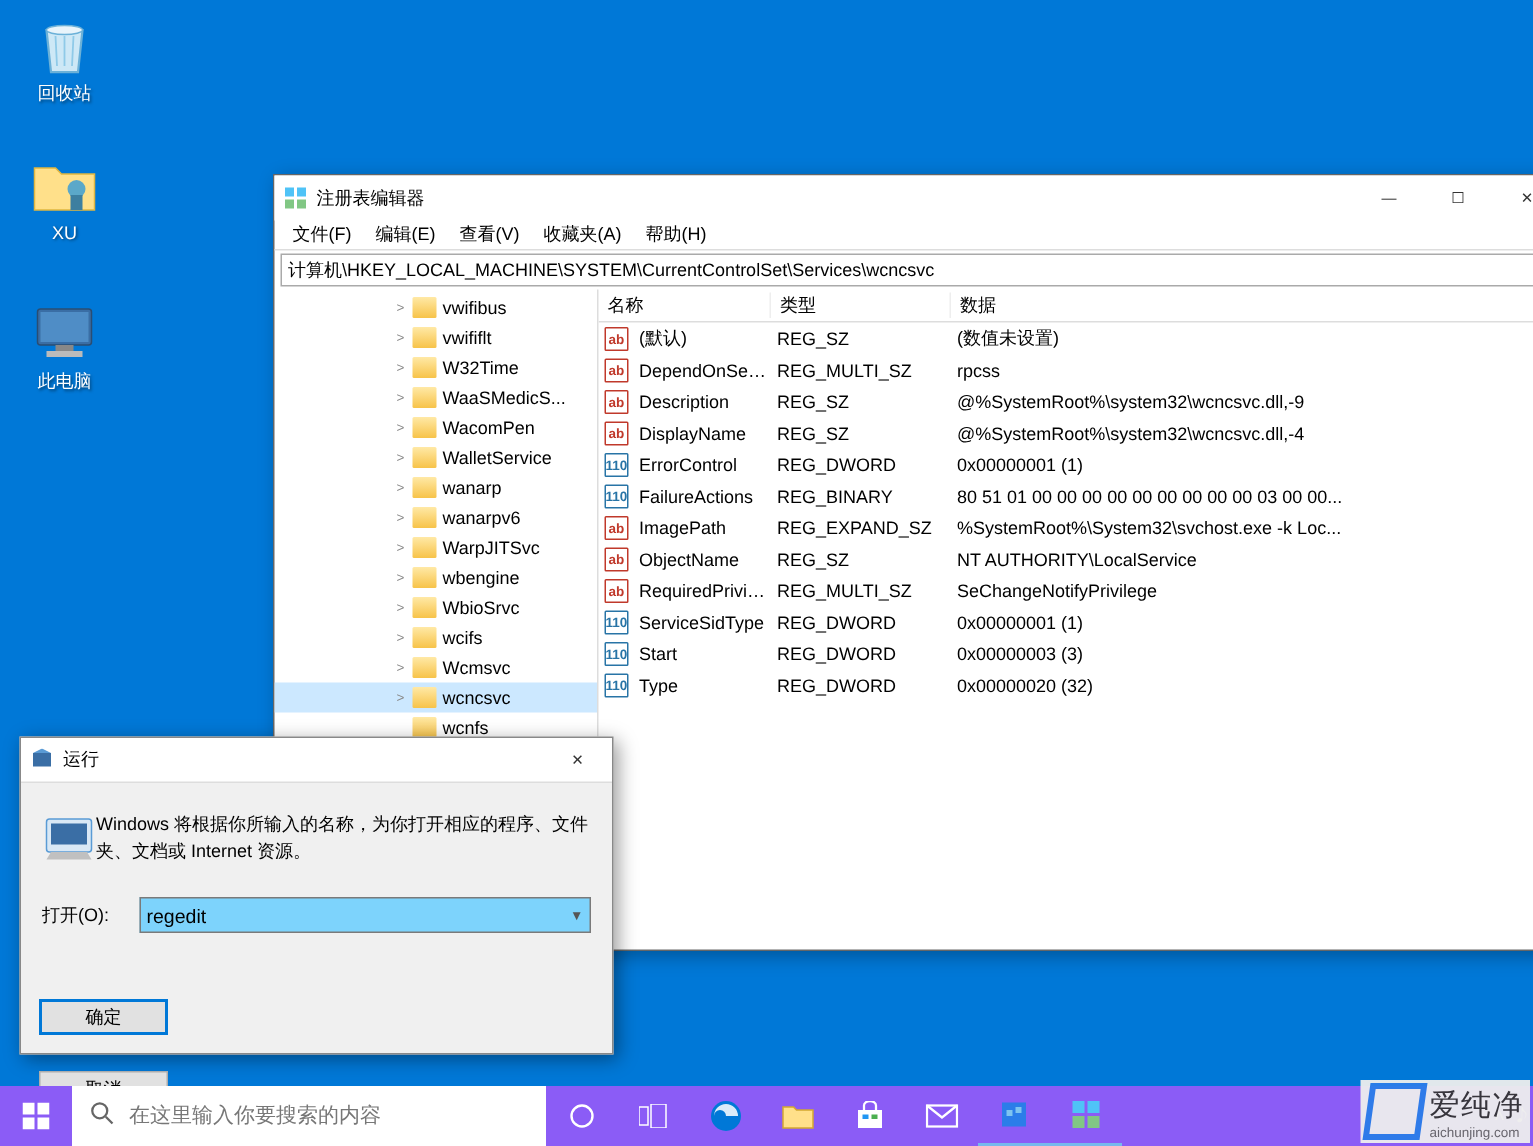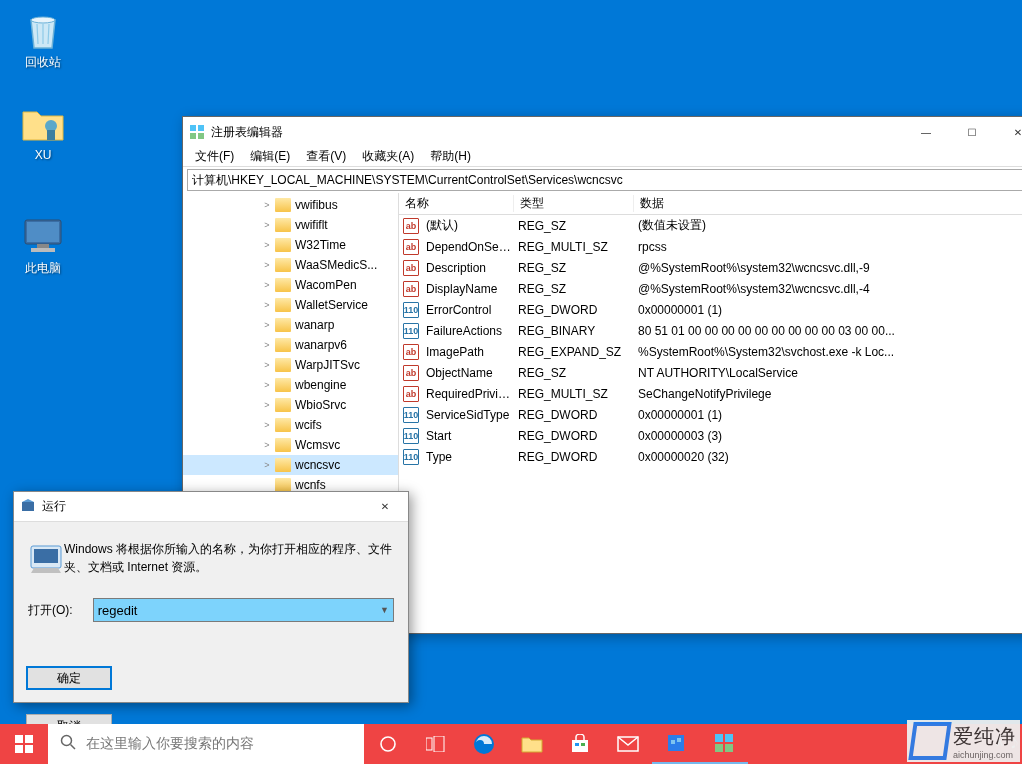--- a/index.html
+++ b/index.html
@@ -49,21 +49,21 @@
   .run-msg .msg-text { font-size: 12px; line-height: 1.5; }
   .run-open-row { display: flex; align-items: center; gap: 20px; }
   .run-open-row label { font-size: 12px; }
   .run-open-row .combo { flex: 1; height: 24px; border: 1px solid #7a7a7a; background: #7dd3fc; font-size: 13px; padding: 0 22px 0 4px; position: relative; display: flex; align-items: center; }
   .combo .chev { position: absolute; right: 4px; font-size: 9px; color: #555; }
   .run-buttons { display: flex; gap: 24px; justify-content: flex-end; padding: 0 12px 14px; margin-top: 26px; flex-direction: column; }
   .run-buttons button { width: 86px; height: 24px; font-size: 12px; background: #e1e1e1; border: 1px solid #adadad; }
   .run-buttons button.default { border: 2px solid #0078d7; }
   
   
-  .taskbar { position: absolute; bottom: 0; left: 0; right: 0; height: 40px; background: #ef4444; display: flex; align-items: center; color: #fff; }
+  .taskbar { position: absolute; bottom: 0; left: 0; right: 0; height: 40px; background: #8b5cf6; display: flex; align-items: center; color: #fff; }
   .start-btn { width: 48px; height: 100%; display: flex; align-items: center; justify-content: center; }
   .search-box { width: 316px; height: 100%; background: #fff; display: flex; align-items: center; padding: 0 12px; gap: 10px; color: #777; }
   .search-box .search-icon { font-size: 16px; }
   .search-box .search-text { font-size: 14px; }
   .task-icons { display: flex; height: 100%; }
   .task-icon { width: 48px; height: 100%; display: flex; align-items: center; justify-content: center; font-size: 18px; }
   .task-icon.active { border-bottom: 2px solid #76b9ed; }
   .tray { margin-left: auto; display: flex; align-items: center; height: 100%; gap: 8px; padding-right: 4px; font-size: 12px; }
   
   
@@ -88,21 +88,21 @@
 <div class="desktop-icon" style="left:8px;top:102px">
   <div class="icon-img">
     <svg width="44" height="40" viewBox="0 0 44 40">
         <path d="M2 8 L16 8 L20 12 L42 12 L42 36 L2 36 Z" fill="#ffe08a" stroke="#e0b740"></path>
         <circle cx="30" cy="22" r="6" fill="#5ba8c9"></circle>
         <rect x="26" y="26" width="8" height="10" fill="#3d7fa0"></rect>
       </svg>
   </div>
   <div class="label">XU</div>
 </div>
-<div class="desktop-icon" style="left:8px;top:214px">
+<div class="desktop-icon" style="left:8px;top:200px">
   <div class="icon-img">
     <svg width="44" height="40" viewBox="0 0 44 40">
         <rect x="4" y="4" width="36" height="24" rx="2" fill="#3a6ea5" stroke="#2a4d73"></rect>
         <rect x="6" y="6" width="32" height="20" fill="#4f8dc6"></rect>
         <rect x="16" y="28" width="12" height="4" fill="#888"></rect>
         <rect x="10" y="32" width="24" height="4" fill="#bbb"></rect>
       </svg>
   </div>
   <div class="label">此电脑</div>
 </div>

